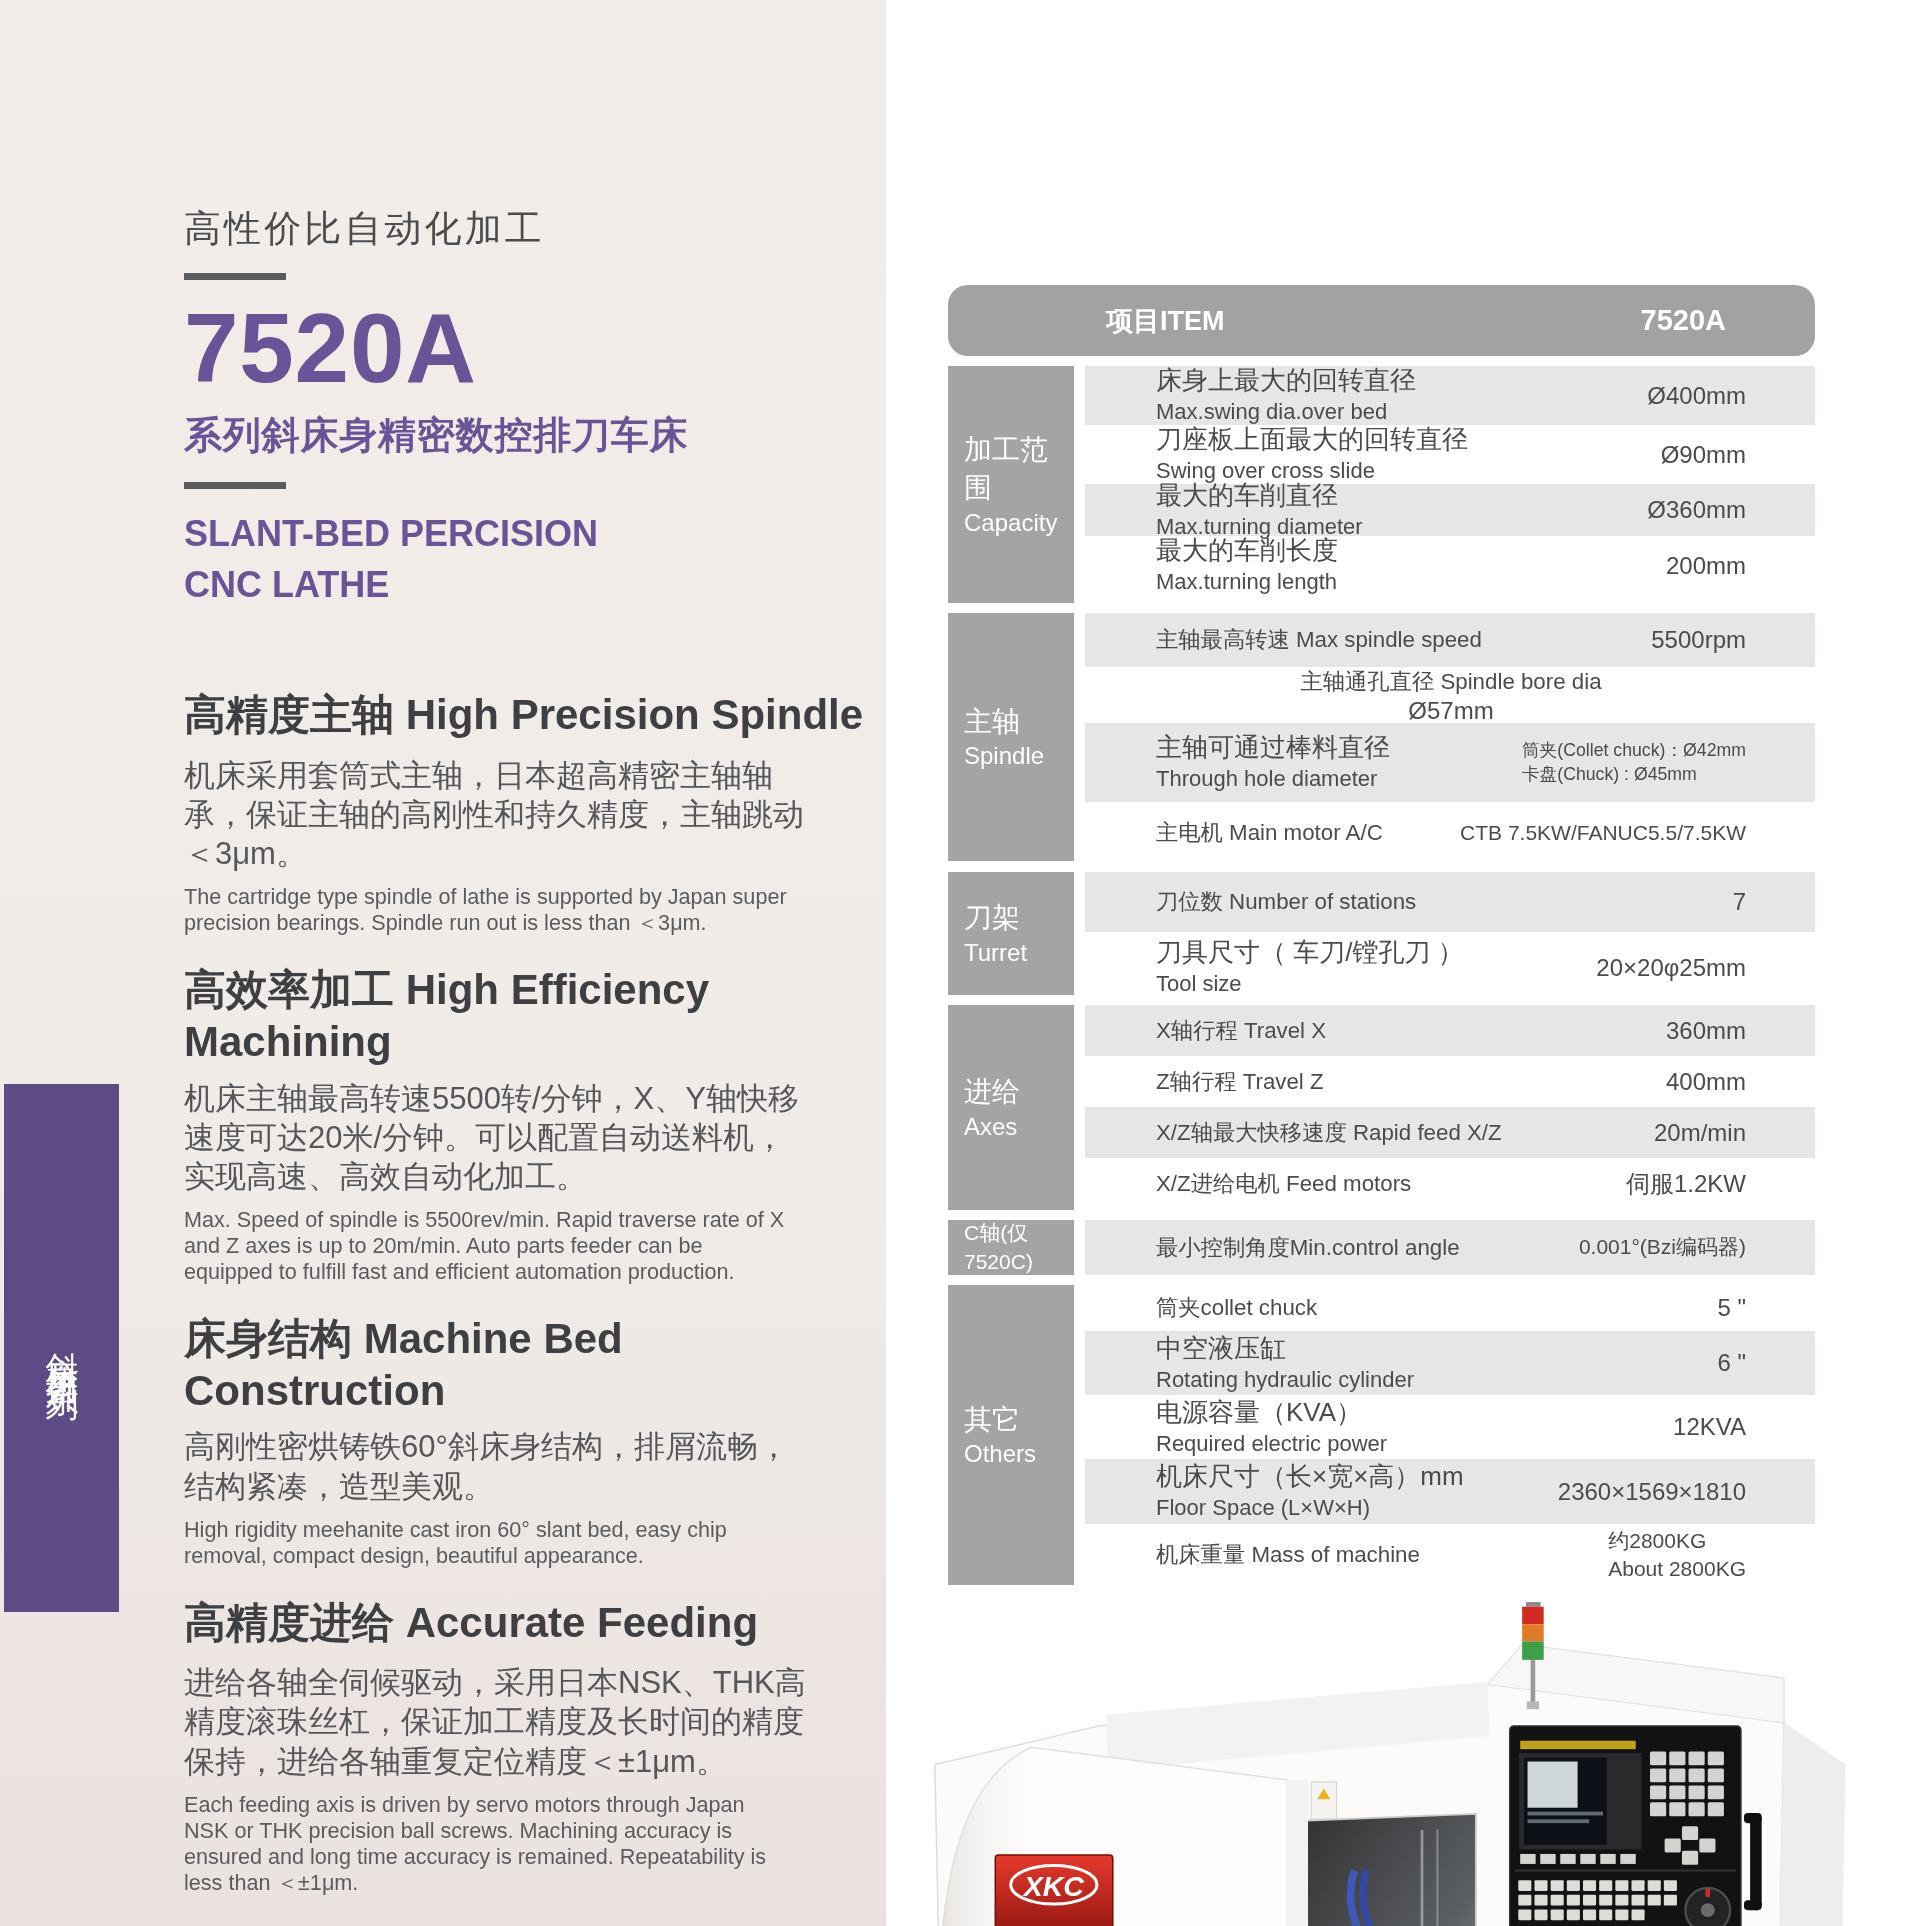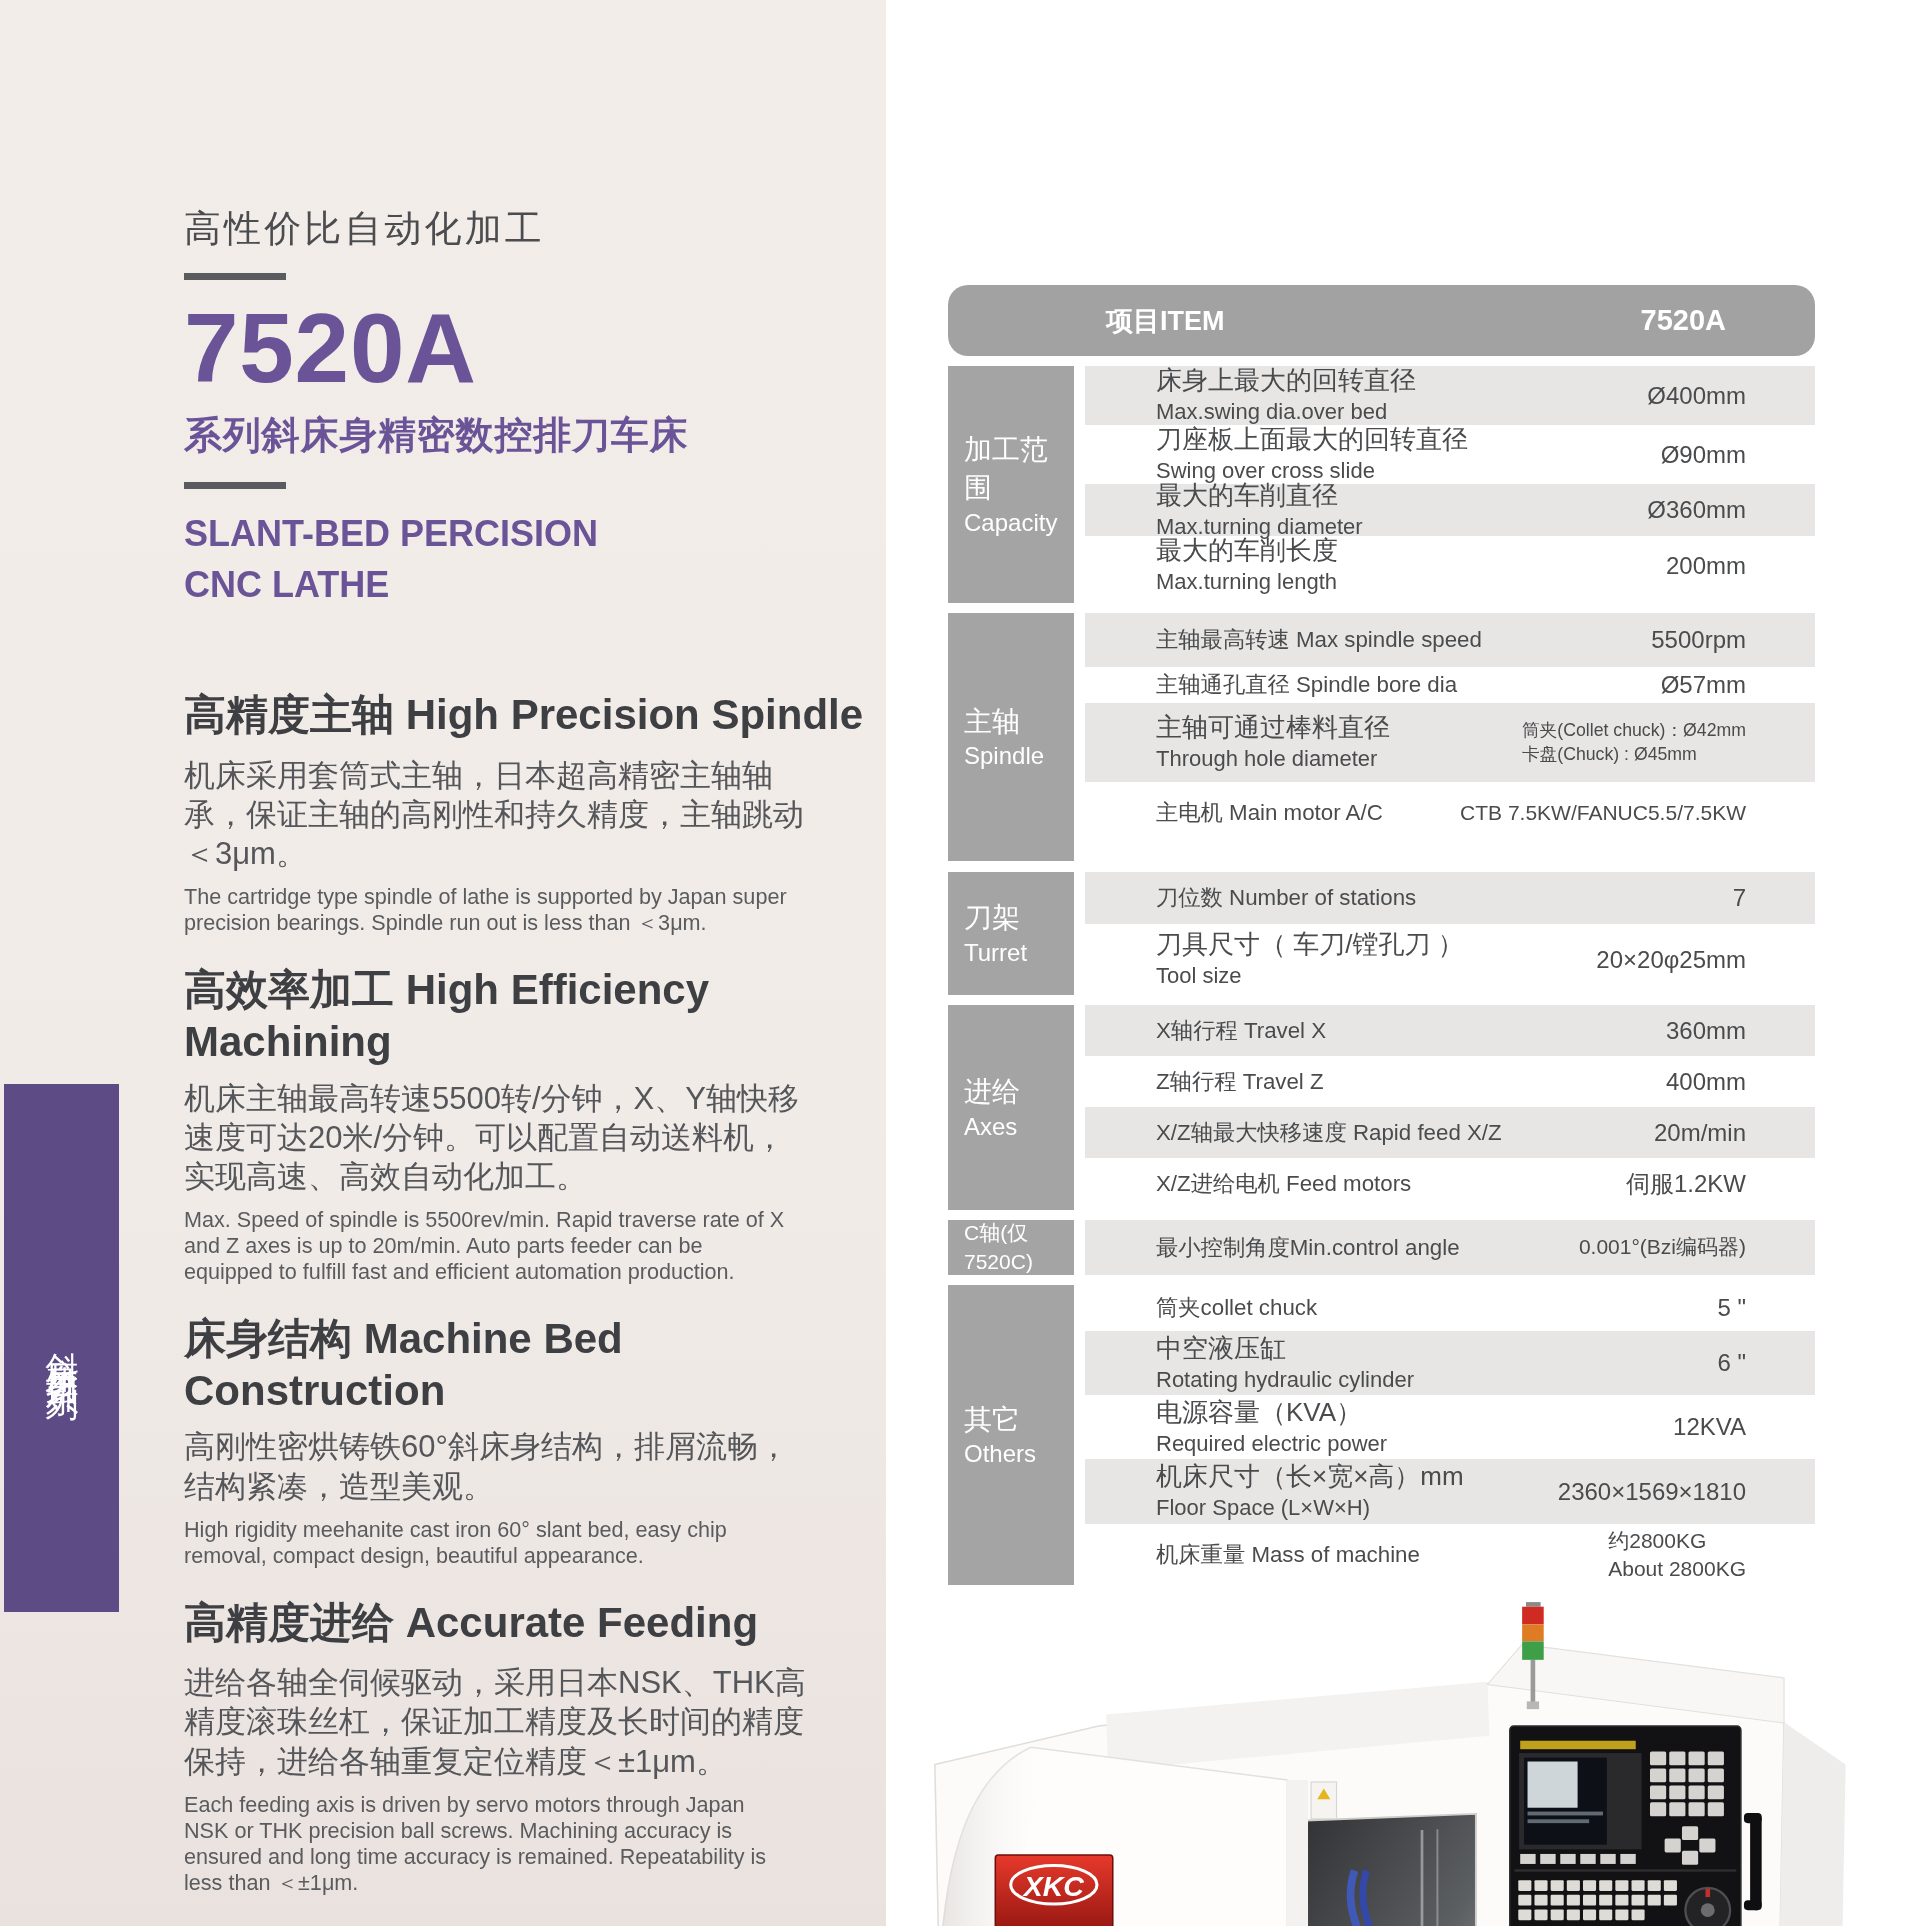--- a/index.html
+++ b/index.html
@@ -166,21 +166,21 @@
     </div>
     <div class="trows">
       <div class="trow shade" style="height:54px;">
         <div class="tlabel">
             <div class="tl-one">主轴最高转速 Max spindle speed</div>
           </div>
         <div class="tvalue">
             <div class="tv">5500rpm</div>
           </div>
       </div>
-      <div class="trow" style="height:36px;">
+      <div class="trow" style="height:56px;flex-direction:column;">
         <div class="tlabel">
             <div class="tl-one">主轴通孔直径 Spindle bore dia</div>
           </div>
         <div class="tvalue">
             <div class="tv">Ø57mm</div>
           </div>
       </div>
       <div class="trow shade tv-sm" style="height:79px;">
         <div class="tlabel">
             <div class="tl-cn">主轴可通过棒料直径</div>
@@ -198,21 +198,21 @@
       </div>
     </div>
   </div>
 
   <div class="tgroup" style="top:872px;height:123px;">
     <div class="tcat">
       <div class="tcat-cn">刀架</div>
       <div class="tcat-en">Turret</div>
     </div>
     <div class="trows">
-      <div class="trow shade" style="height:52px;">
+      <div class="trow shade" style="height:60px;">
         <div class="tlabel">
             <div class="tl-one">刀位数 Number of stations</div>
           </div>
         <div class="tvalue">
             <div class="tv">7</div>
           </div>
       </div>
       <div class="trow" style="height:71px;">
         <div class="tlabel">
             <div class="tl-cn">刀具尺寸（ 车刀/镗孔刀 ）</div>

